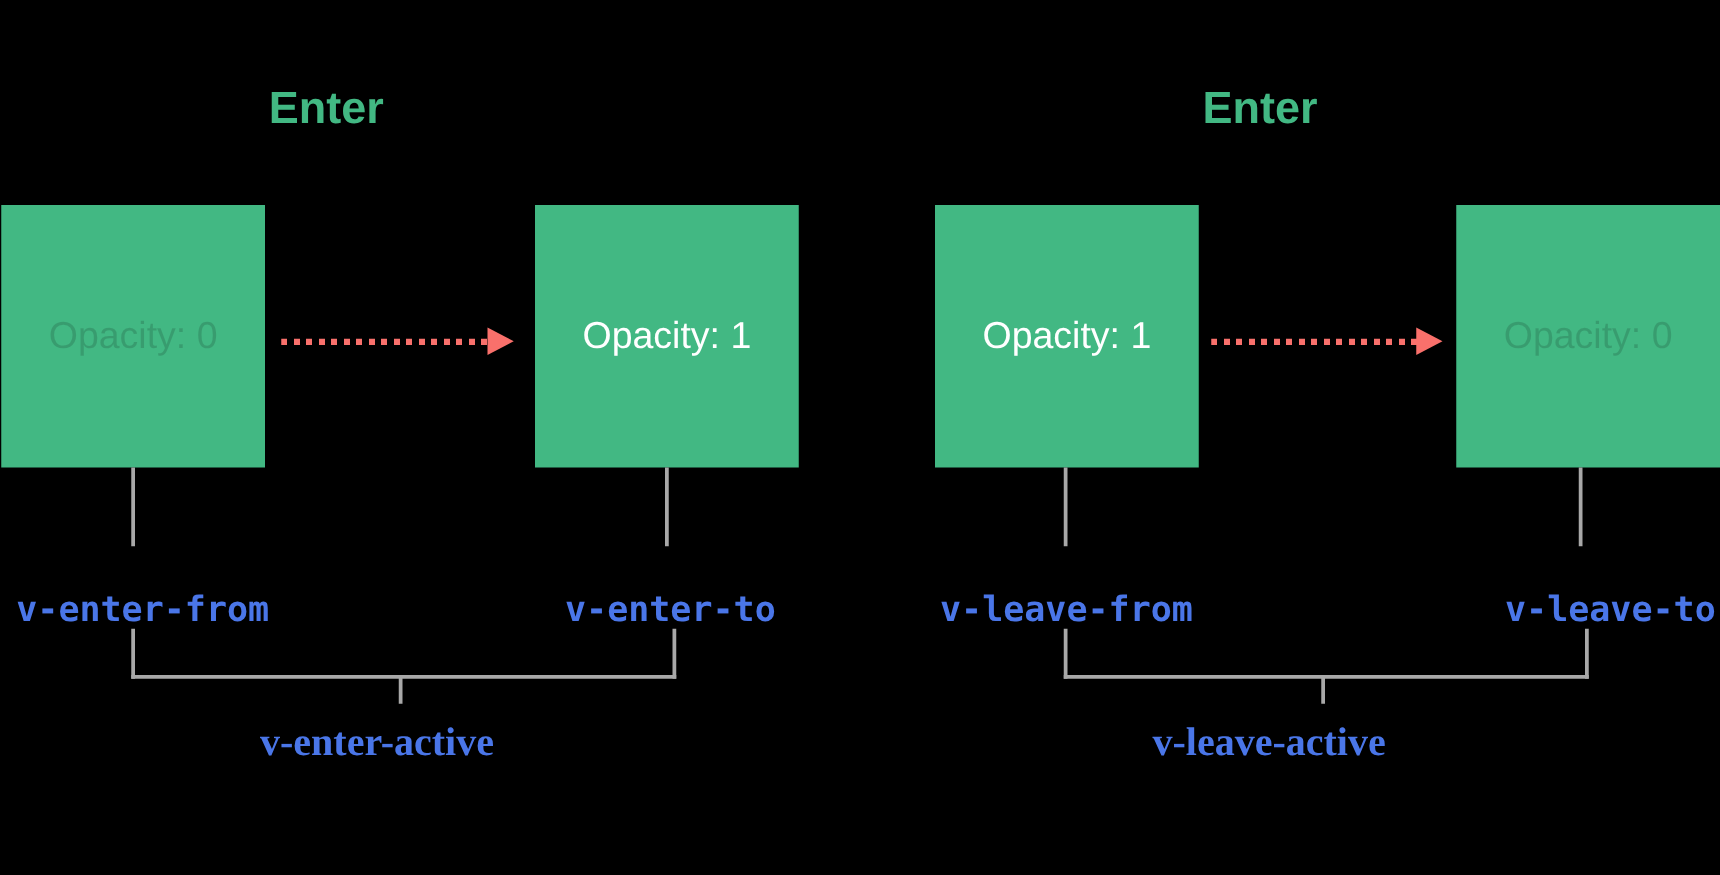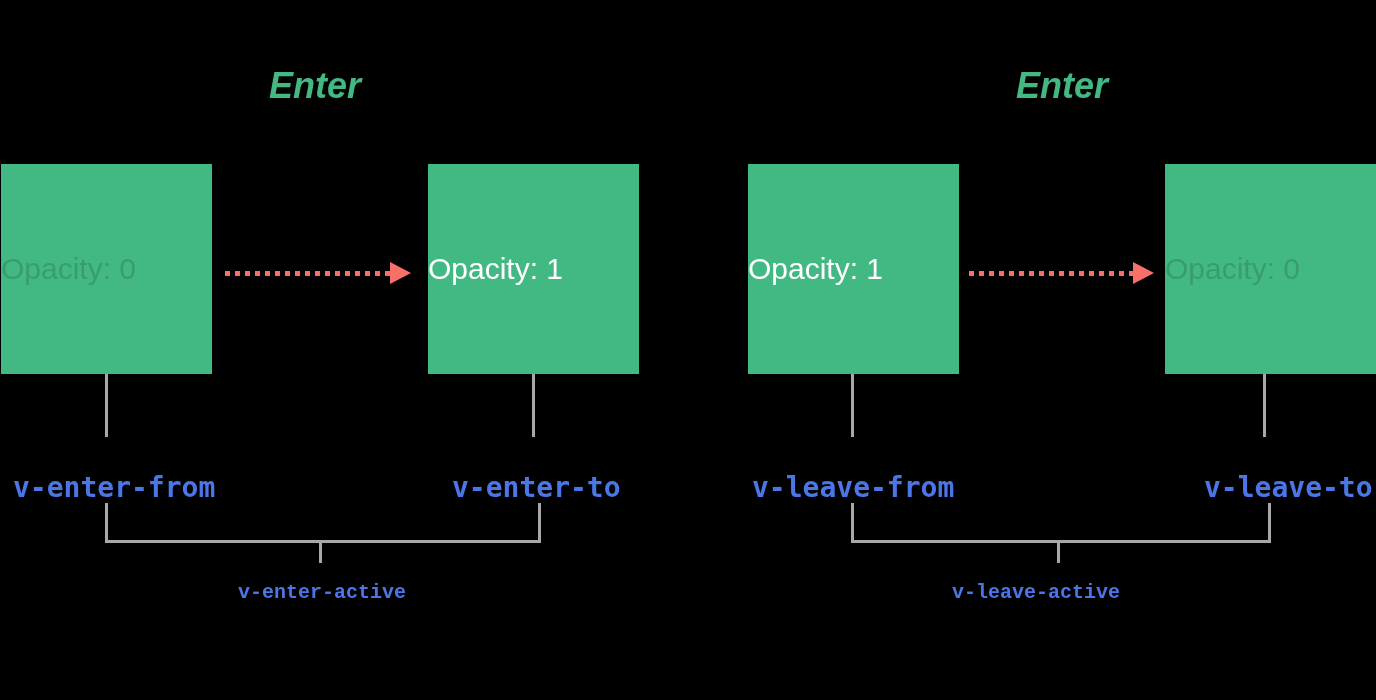--- a/index.html
+++ b/index.html
@@ -6,31 +6,30 @@
   body {
     width: 1376px; height: 700px;
     background: var(--bg, #000);
     position: relative; overflow: hidden;
     font-family: "Liberation Sans", "DejaVu Sans", sans-serif;
   }
   .abs { position: absolute; }
 
   .section-title {
     top: 66px; width: 200px; height: 40px; line-height: 40px;
-    text-align: center; font-size: 36px; font-weight: 700;
+    text-align: left; font-size: 36px; font-weight: 700;
     color: var(--green, #42b883);
-    font-style: italic;
   }
   .t-enter { left: 215px; }
   .t-leave { left: 962px; }
 
   .box {
     top: 164px; width: 211px; height: 210px;
     background: var(--green, #42b883);
-    display: flex; align-items: center; 
+    display: flex; align-items: center; justify-content: center;
   }
   .box-label { font-size: 30px; font-weight: 400; white-space: nowrap; }
   .box .solid { color: var(--white, #fff); }
   .box .faded { color: var(--faded, rgba(0,0,0,0.15)); }
   .b1 { left: 1px; }
   .b2 { left: 428px; }
   .b3 { left: 748px; }
   .b4 { left: 1165px; }
 
   .arrow { top: 262px; height: 23px; }
@@ -72,22 +71,22 @@
     border-bottom: 3px solid var(--gray, #a8a8a8);
   }
   .br-enter { left: 105px; width: 430px; }
   .br-leave { left: 851px; width: 414px; }
   .tick { top: 540px; width: 3px; height: 23px; background: var(--gray, #a8a8a8); }
   .tk-enter { left: 319px; }
   .tk-leave { left: 1057px; }
 
   .active-label {
     top: 576px; height: 34px; line-height: 34px; white-space: nowrap;
-    font-family: Liberation Mono, monospace;
-    font-size: 20px; font-weight: 700; color: var(--blue, #4a76e8); margin-left: 30px;
+    font-family: Liberation Serif, serif;
+    font-size: 32px; font-weight: 700; color: var(--blue, #4a76e8);
   }
   .al-enter { left: 208px; }
   .al-leave { left: 922px; }
 </style>
 </head>
 <body style="--bg: #000000; --green: #42b883; --red: #f9706b; --blue: #4a76e8; --gray: #a8a8a8; --white: #ffffff; --faded: rgba(0,0,0,0.15);">
 
 <div>
 
   <div class="abs section-title t-enter">Enter</div>

